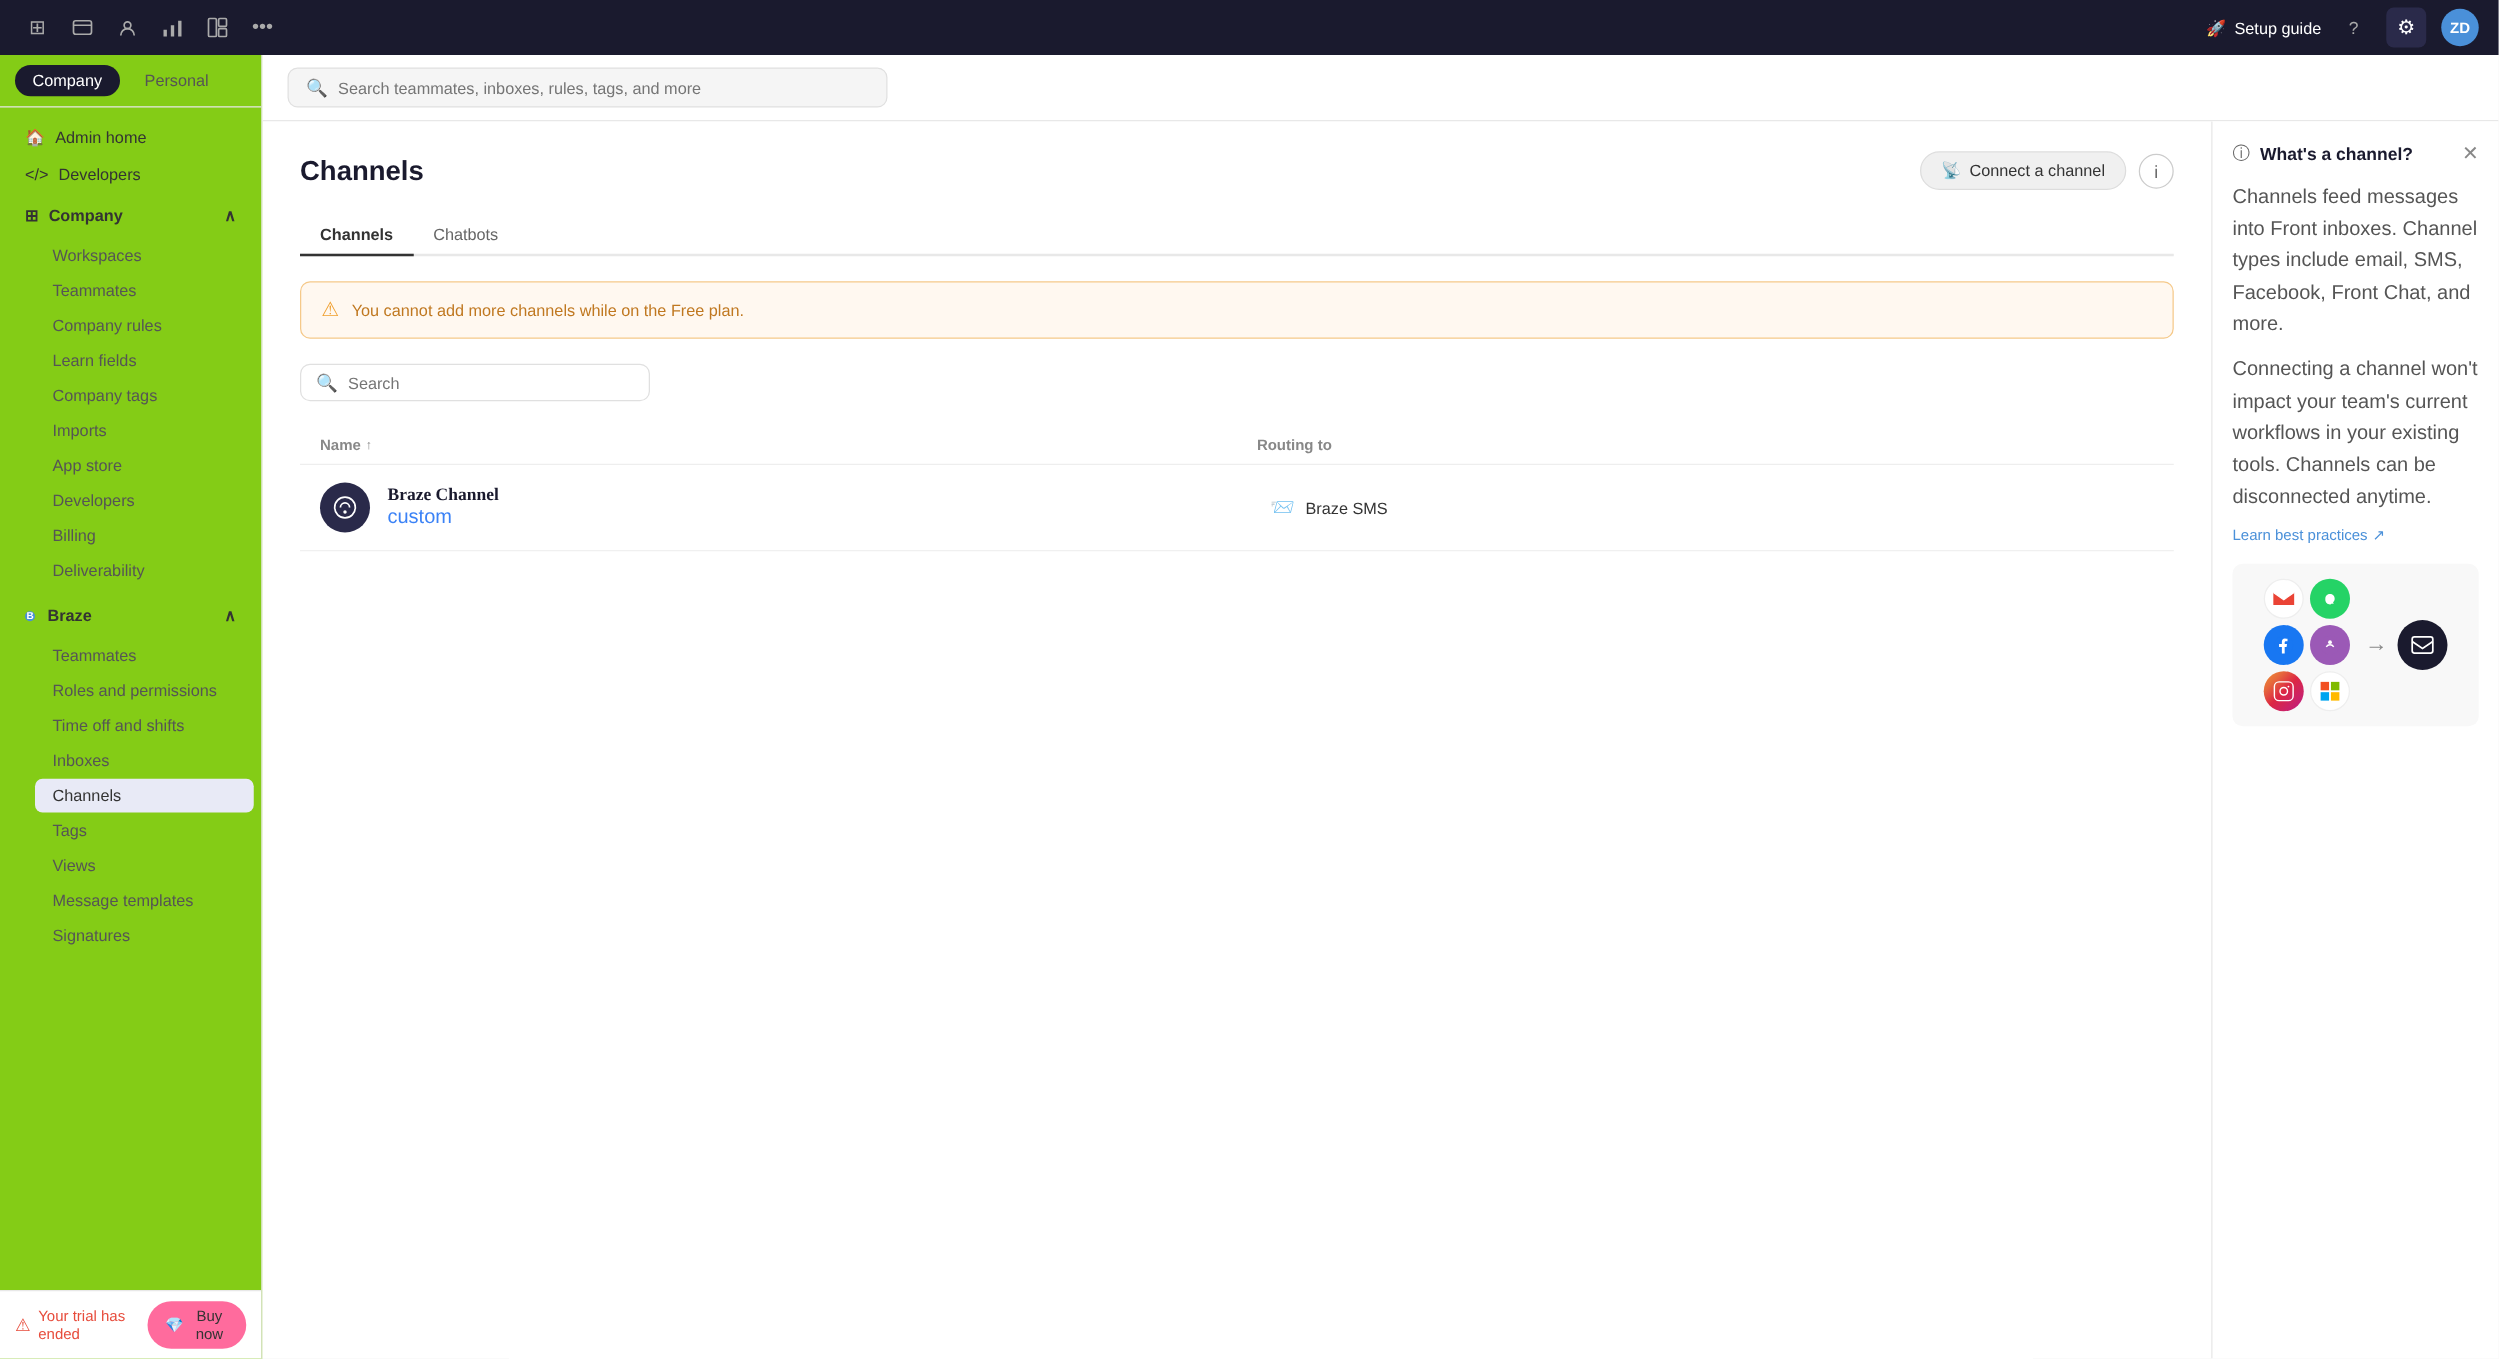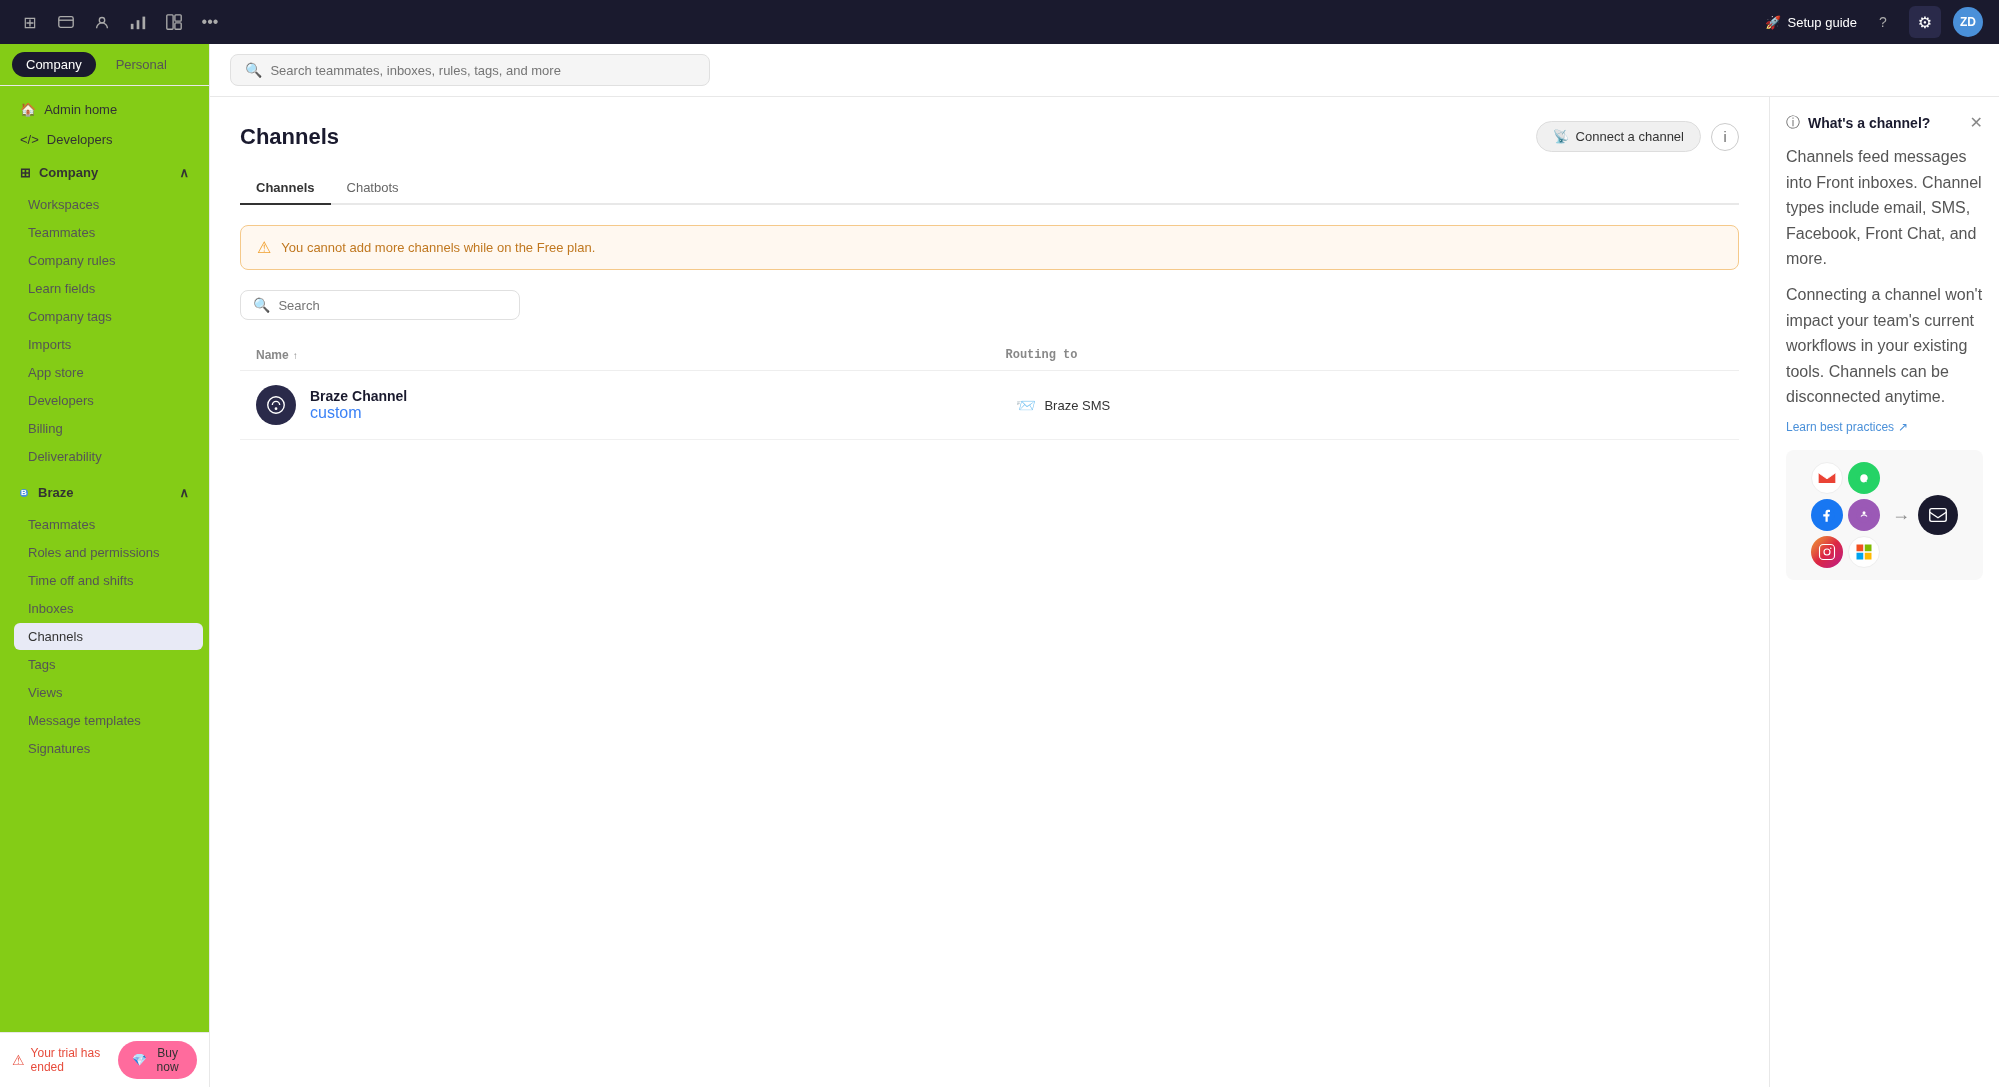--- a/index.html
+++ b/index.html
@@ -22,21 +22,21 @@
     .sidebar { width: 210px; background: #84cc16; border-right: 1px solid #e8e8e8; display: flex; flex-direction: column; overflow-y: auto; flex-shrink: 0; }
     .sidebar-tabs { display: flex; padding: 8px 12px; gap: 6px; border-bottom: 1px solid #e8e8e8; }
     .sidebar-tab { padding: 5px 14px; border-radius: 20px; font-size: 13px; cursor: pointer; border: none; background: none; }
     .sidebar-tab.active { background: #1a1a2e; color: #fff; font-weight: 500; }
     .sidebar-tab:not(.active) { color: #555; }
 
     .sidebar-nav { flex: 1; padding: 8px 0; }
     .sidebar-section-item { display: flex; align-items: center; gap: 8px; padding: 7px 14px; cursor: pointer; color: #333; font-size: 13px; border-radius: 6px; margin: 1px 6px; }
     .sidebar-section-header { display: flex; align-items: center; justify-content: space-between; padding: 7px 14px; cursor: pointer; color: #333; font-size: 13px; font-weight: 600; margin: 4px 6px; border-radius: 6px; }
     .sidebar-indicator { width: 8px; height: 8px; border-radius: 50%; background: #4a90d9; display: flex; align-items: center; justify-content: center; font-size: 8px; color: #fff; margin-right: 2px; }
-    .sidebar-sub { padding-left: 8px; }
+    .sidebar-sub { padding-left: 22px; }
     .sidebar-sub-item { display: flex; align-items: center; gap: 8px; padding: 6px 14px; cursor: pointer; color: #555; font-size: 13px; border-radius: 6px; margin: 1px 6px; }
     .sidebar-sub-item.active { background: #e8eaf6; color: #333; }
 
     
     .bottom-bar { background: #fff; border-top: 1px solid #e8e8e8; padding: 8px 12px; display: flex; align-items: center; gap: 10px; flex-shrink: 0; }
     .trial-badge { display: flex; align-items: center; gap: 6px; }
     .trial-icon { color: #e74c3c; font-size: 14px; }
     .trial-text { color: #e74c3c; font-size: 12px; font-weight: 500; }
     .buy-btn { background: #ff6b9d; border: none; border-radius: 20px; padding: 5px 14px; font-size: 12px; cursor: pointer; color: #333; font-weight: 500; display: flex; align-items: center; gap: 5px; }
 
@@ -61,27 +61,27 @@
 
     .warning-banner { background: #fff8f0; border: 1px solid #f5c98a; border-radius: 8px; padding: 12px 16px; margin-bottom: 20px; display: flex; align-items: center; gap: 10px; }
     .warning-icon { color: #f0a030; font-size: 16px; flex-shrink: 0; }
     .warning-text { font-size: 13px; color: #c07820; }
 
     .channel-search-wrap { display: flex; align-items: center; gap: 8px; border: 1px solid #e0e0e0; border-radius: 8px; padding: 6px 12px; width: 280px; margin-bottom: 20px; }
     .channel-search { border: none; outline: none; font-size: 13px; color: #555; width: 100%; background: none; }
 
     .table-header { display: flex; align-items: center; padding: 8px 16px; color: #888; font-size: 12px; font-weight: 600; border-bottom: 1px solid #eee; gap: 32px; }
     .col-name { flex: 1; display: flex; align-items: center; gap: 4px; }
-    .col-routing { flex: 1; font-family: Liberation Mono, monospace; }
+    .col-routing { flex: 1; }
     .sort-icon { font-size: 10px; color: #888; }
 
     .channel-row { display: flex; align-items: center; padding: 14px 16px; border-bottom: 1px solid #f0f0f0; }
     .channel-icon { width: 40px; height: 40px; border-radius: 50%; background: #2a2a4a; display: flex; align-items: center; justify-content: center; margin-right: 14px; flex-shrink: 0; color: #fff; font-size: 18px; }
     .channel-info { flex: 1; }
-    .channel-name { font-size: 14px; font-weight: 600; color: #1a1a2e; }
+    .channel-name { font-size: 14px; font-weight: 600; color: #1a1a2e; font-family: Liberation Serif, serif; }
     .channel-type { font-size: 16px; color: #3b82f6; }
     .routing-cell { flex: 1; display: flex; align-items: center; gap: 8px; }
     .routing-name { font-size: 13px; color: #333; }
 
     
     .info-panel { width: 230px; background: #fff; border-left: 1px solid #e8e8e8; overflow-y: auto; padding: 16px; flex-shrink: 0; }
     .info-panel-header { display: flex; align-items: center; justify-content: space-between; margin-bottom: 12px; }
     .info-panel-title-wrap { display: flex; align-items: center; gap: 8px; }
     .info-panel-title { font-size: 14px; font-weight: 700; color: #1a1a2e; }
     .close-btn { background: none; border: none; cursor: pointer; color: #888; font-size: 16px; }

